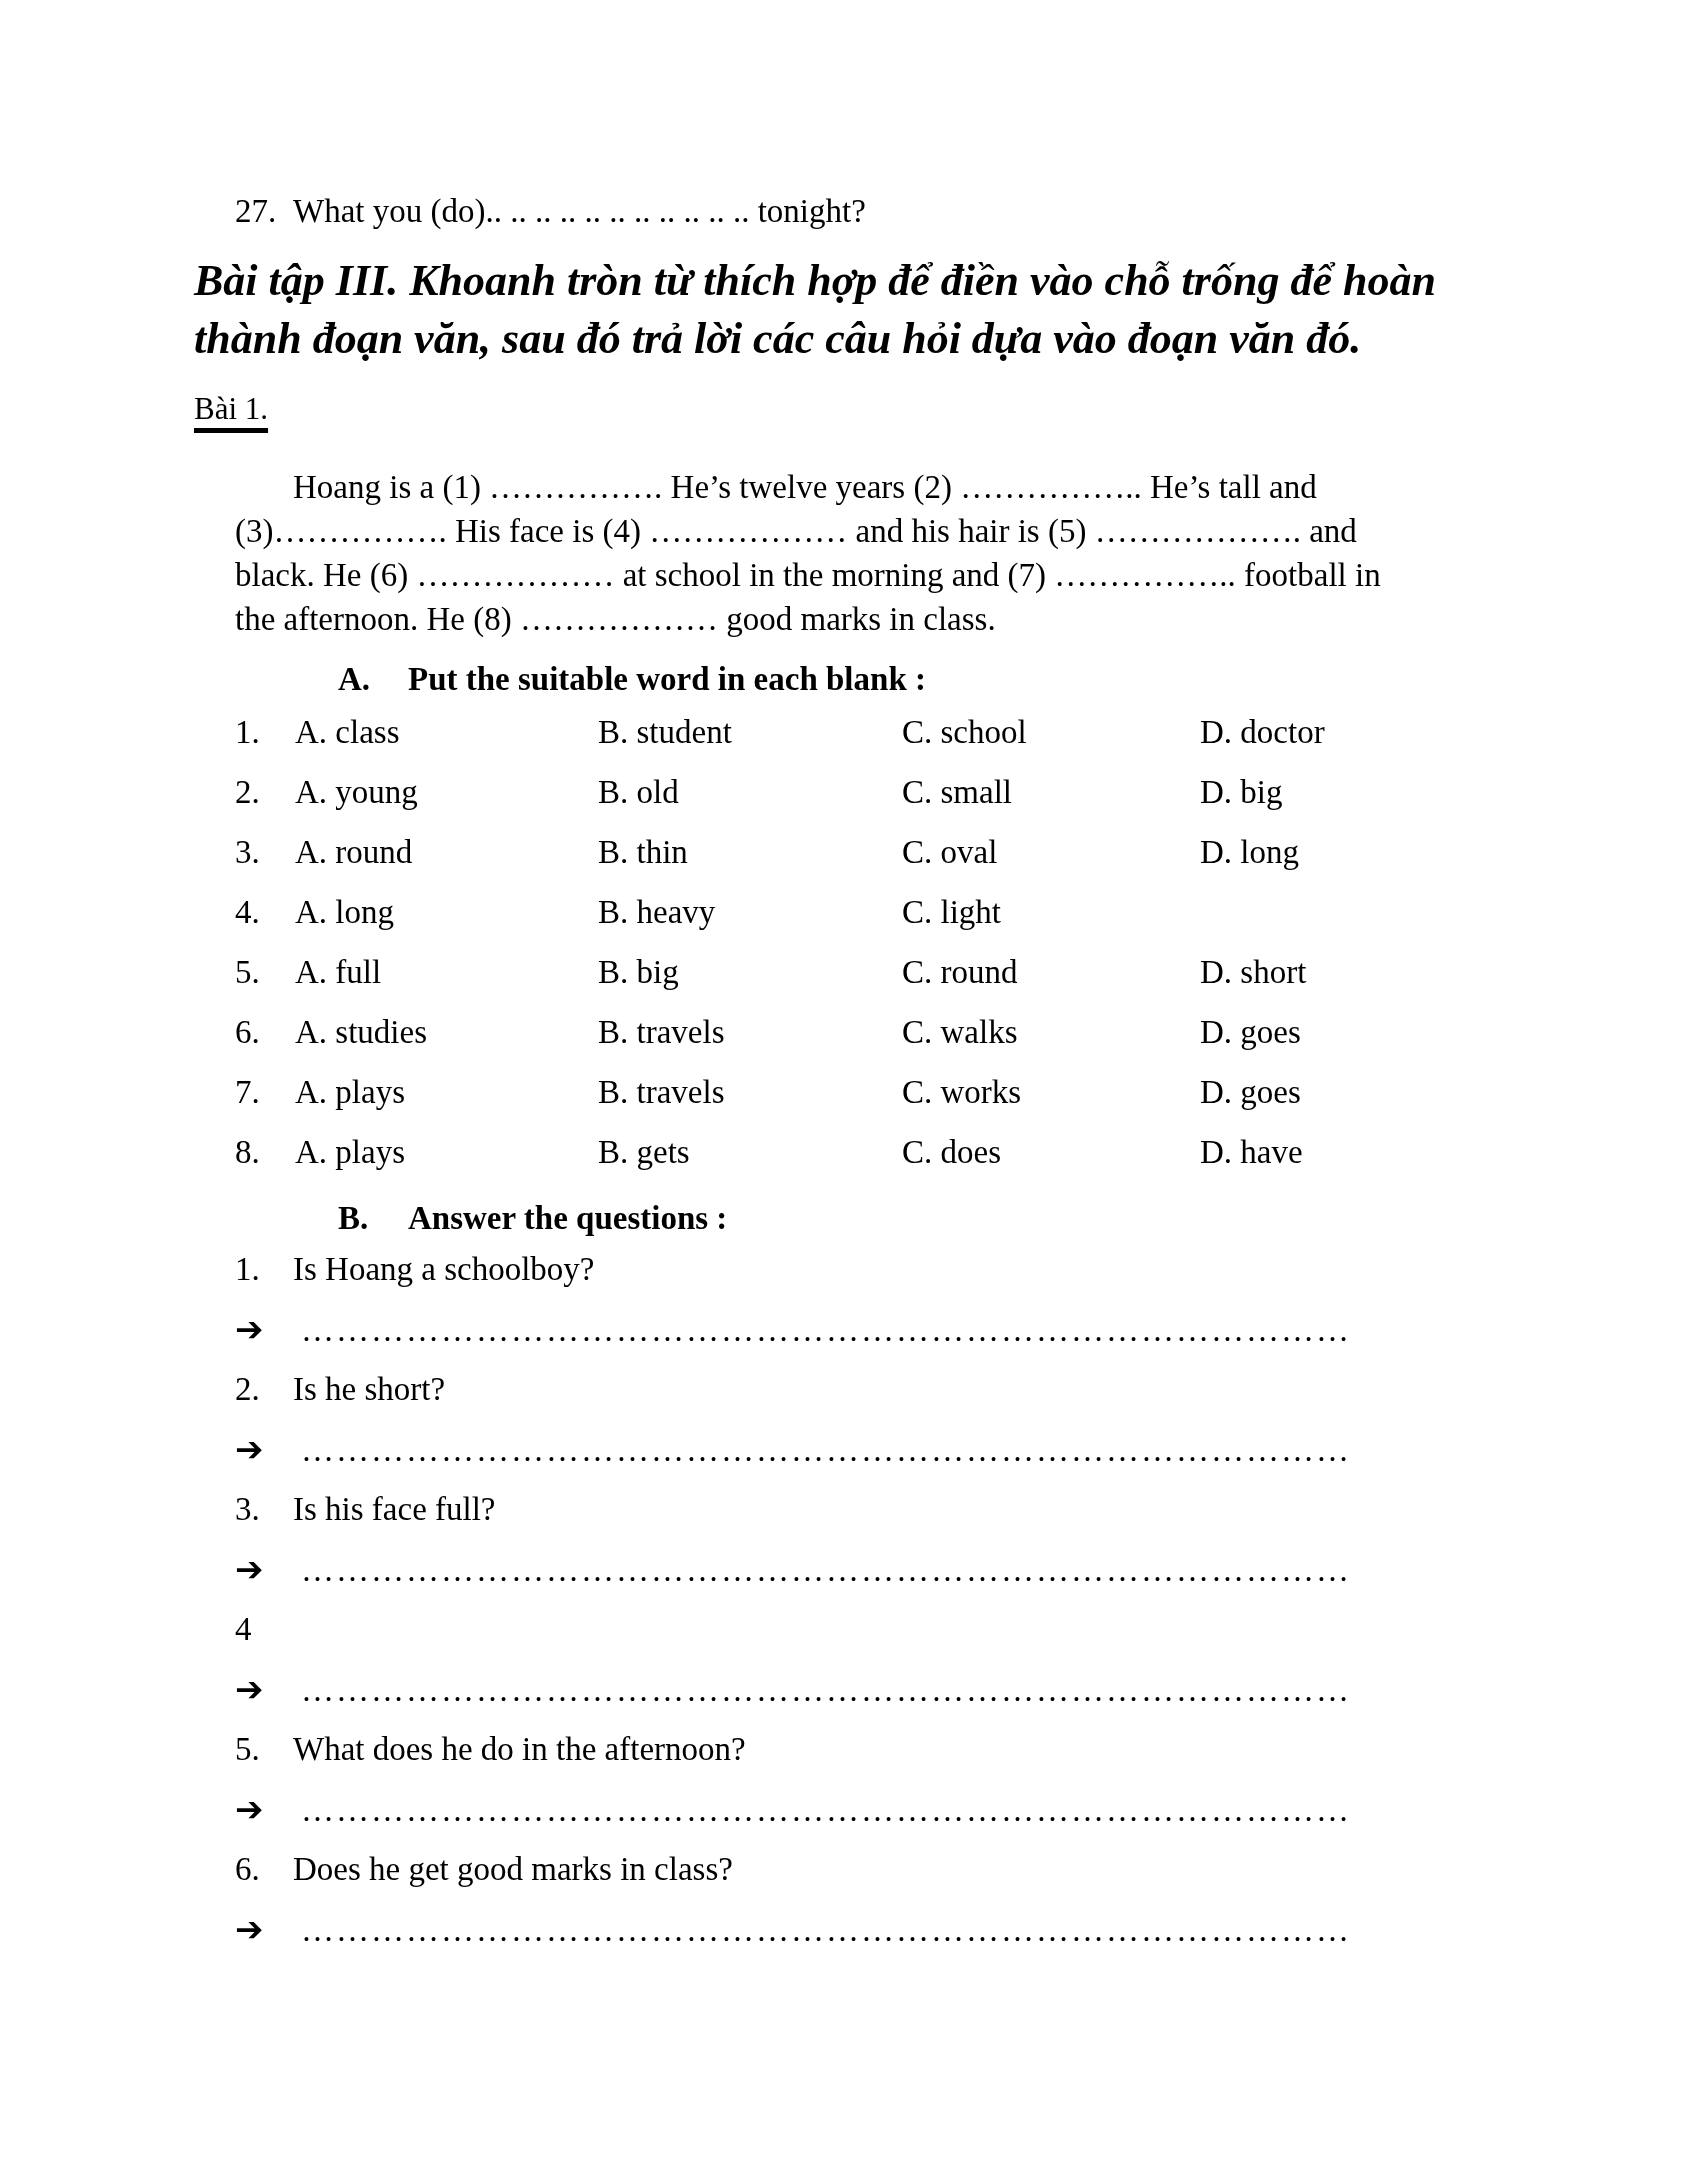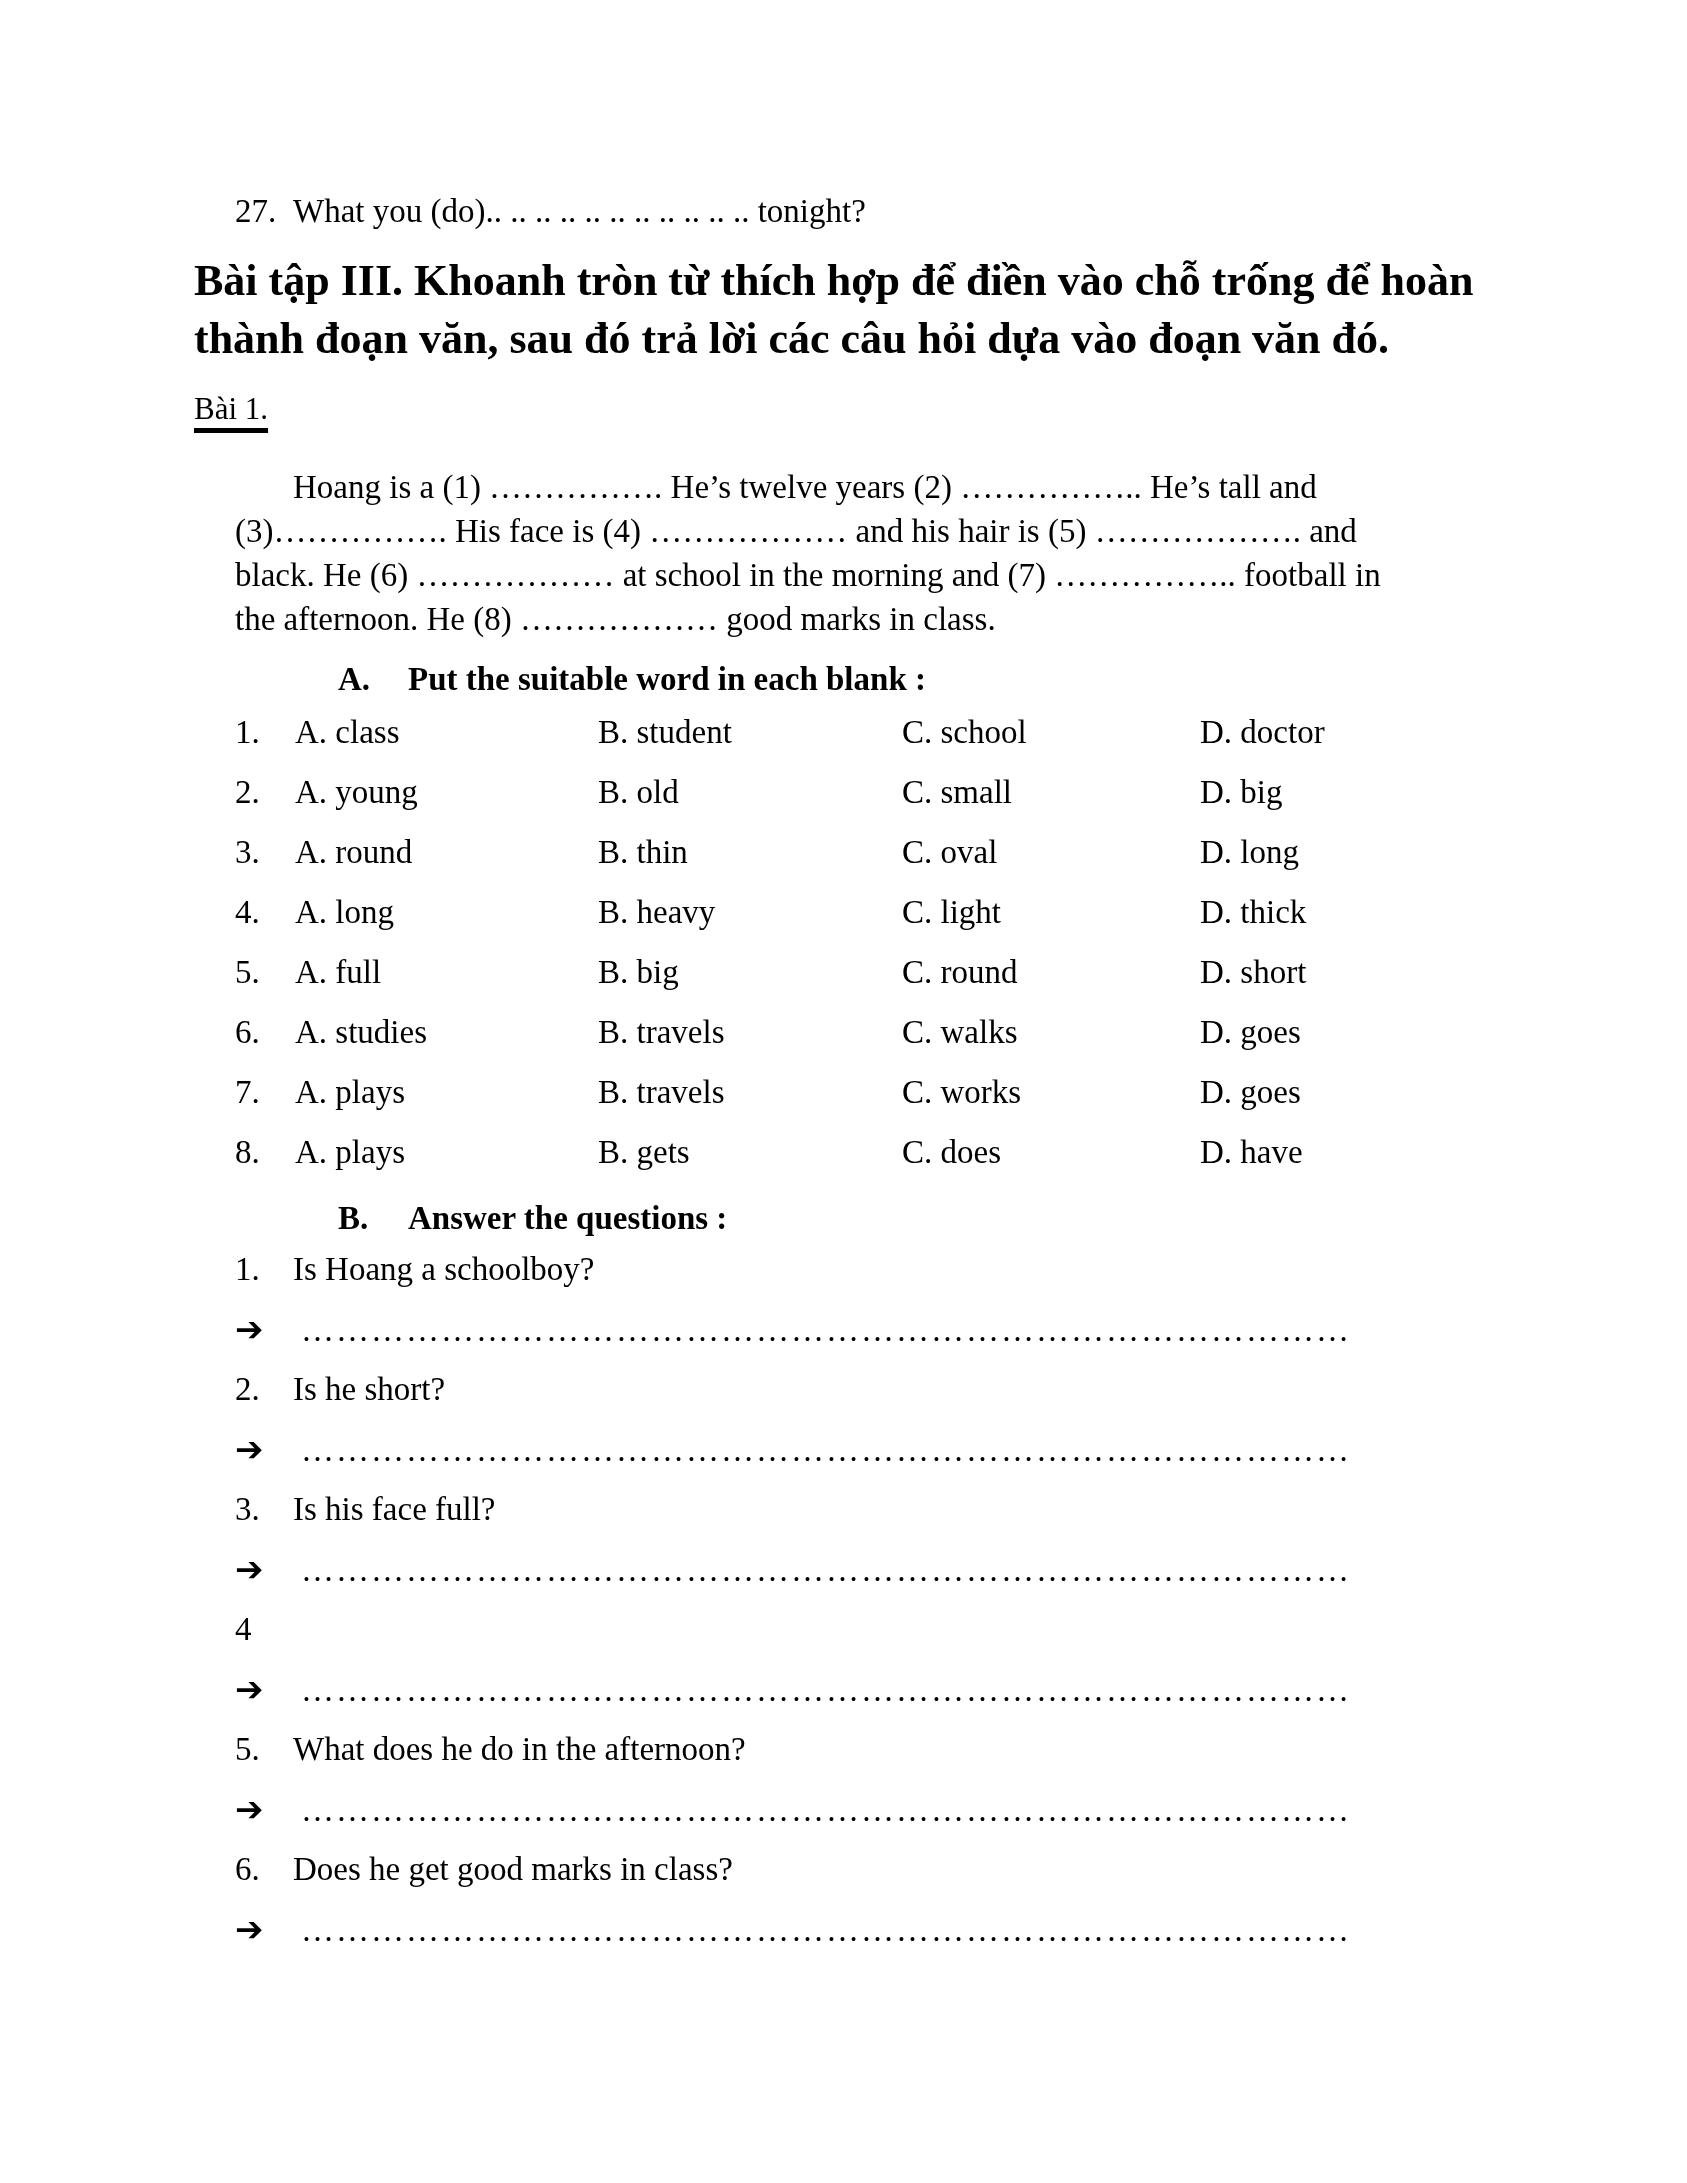--- a/index.html
+++ b/index.html
@@ -18,20 +18,21 @@
   }
   
   .q27 { display: flex; margin-left: 41px; white-space: nowrap; }
   .q27 .num { width: 58px; flex: 0 0 auto; }
   
   .ex-heading {
     margin-top: 18.5px;
     font-size: 44px;
     line-height: 58px;
     font-weight: bold;
+    font-style: italic;
   }
   .ex-heading .hline { white-space: nowrap; }
   
   .bai1-wrap { margin-top: 16px; line-height: 49px; }
   .bai1 {
     display: inline-block;
     font-size: 31px;
     text-decoration: underline;
     text-decoration-thickness: 5.3px;
     text-underline-offset: 9.3px;
@@ -125,21 +126,20 @@
       <span>A. round</span>
       <span>B. thin</span>
       <span>C. oval</span>
       <span>D. long</span>
     </div>
     <div class="mc-row">
       <span>4.</span>
       <span>A. long</span>
       <span>B. heavy</span>
       <span>C. light</span>
-      <span>D. thick</span>
     </div>
     <div class="mc-row">
       <span>5.</span>
       <span>A. full</span>
       <span>B. big</span>
       <span>C. round</span>
       <span>D. short</span>
     </div>
     <div class="mc-row">
       <span>6.</span>

